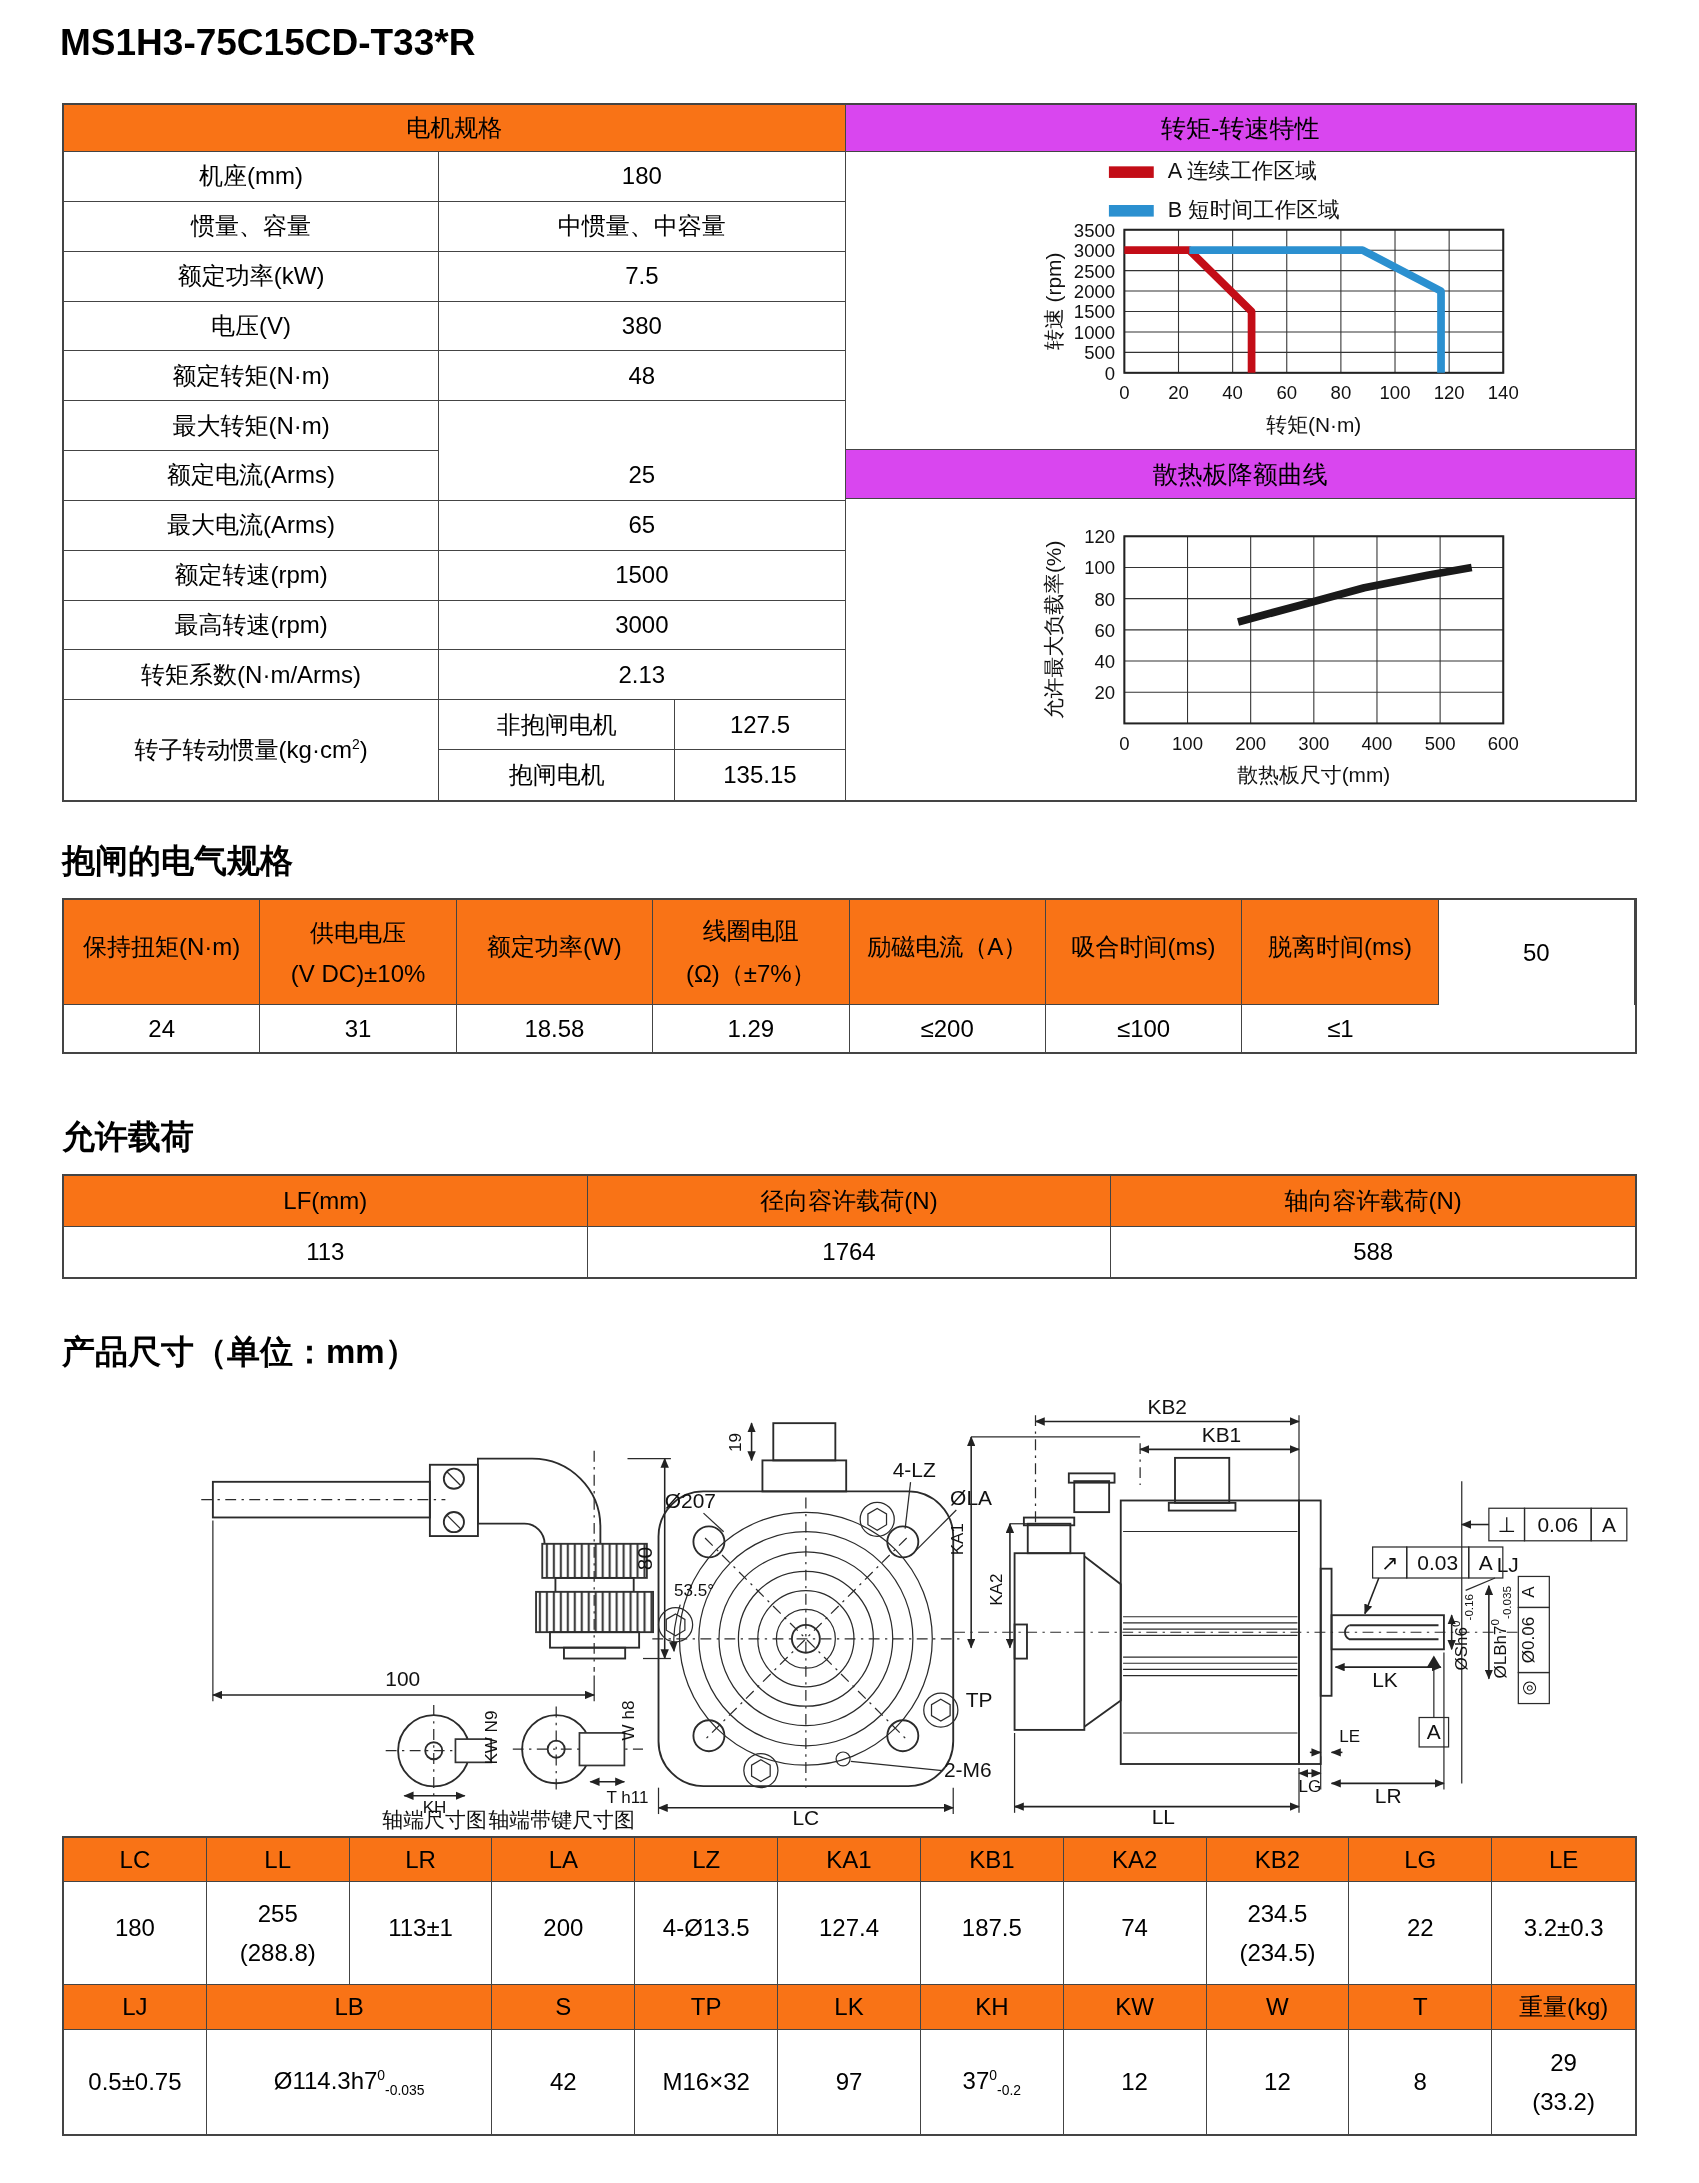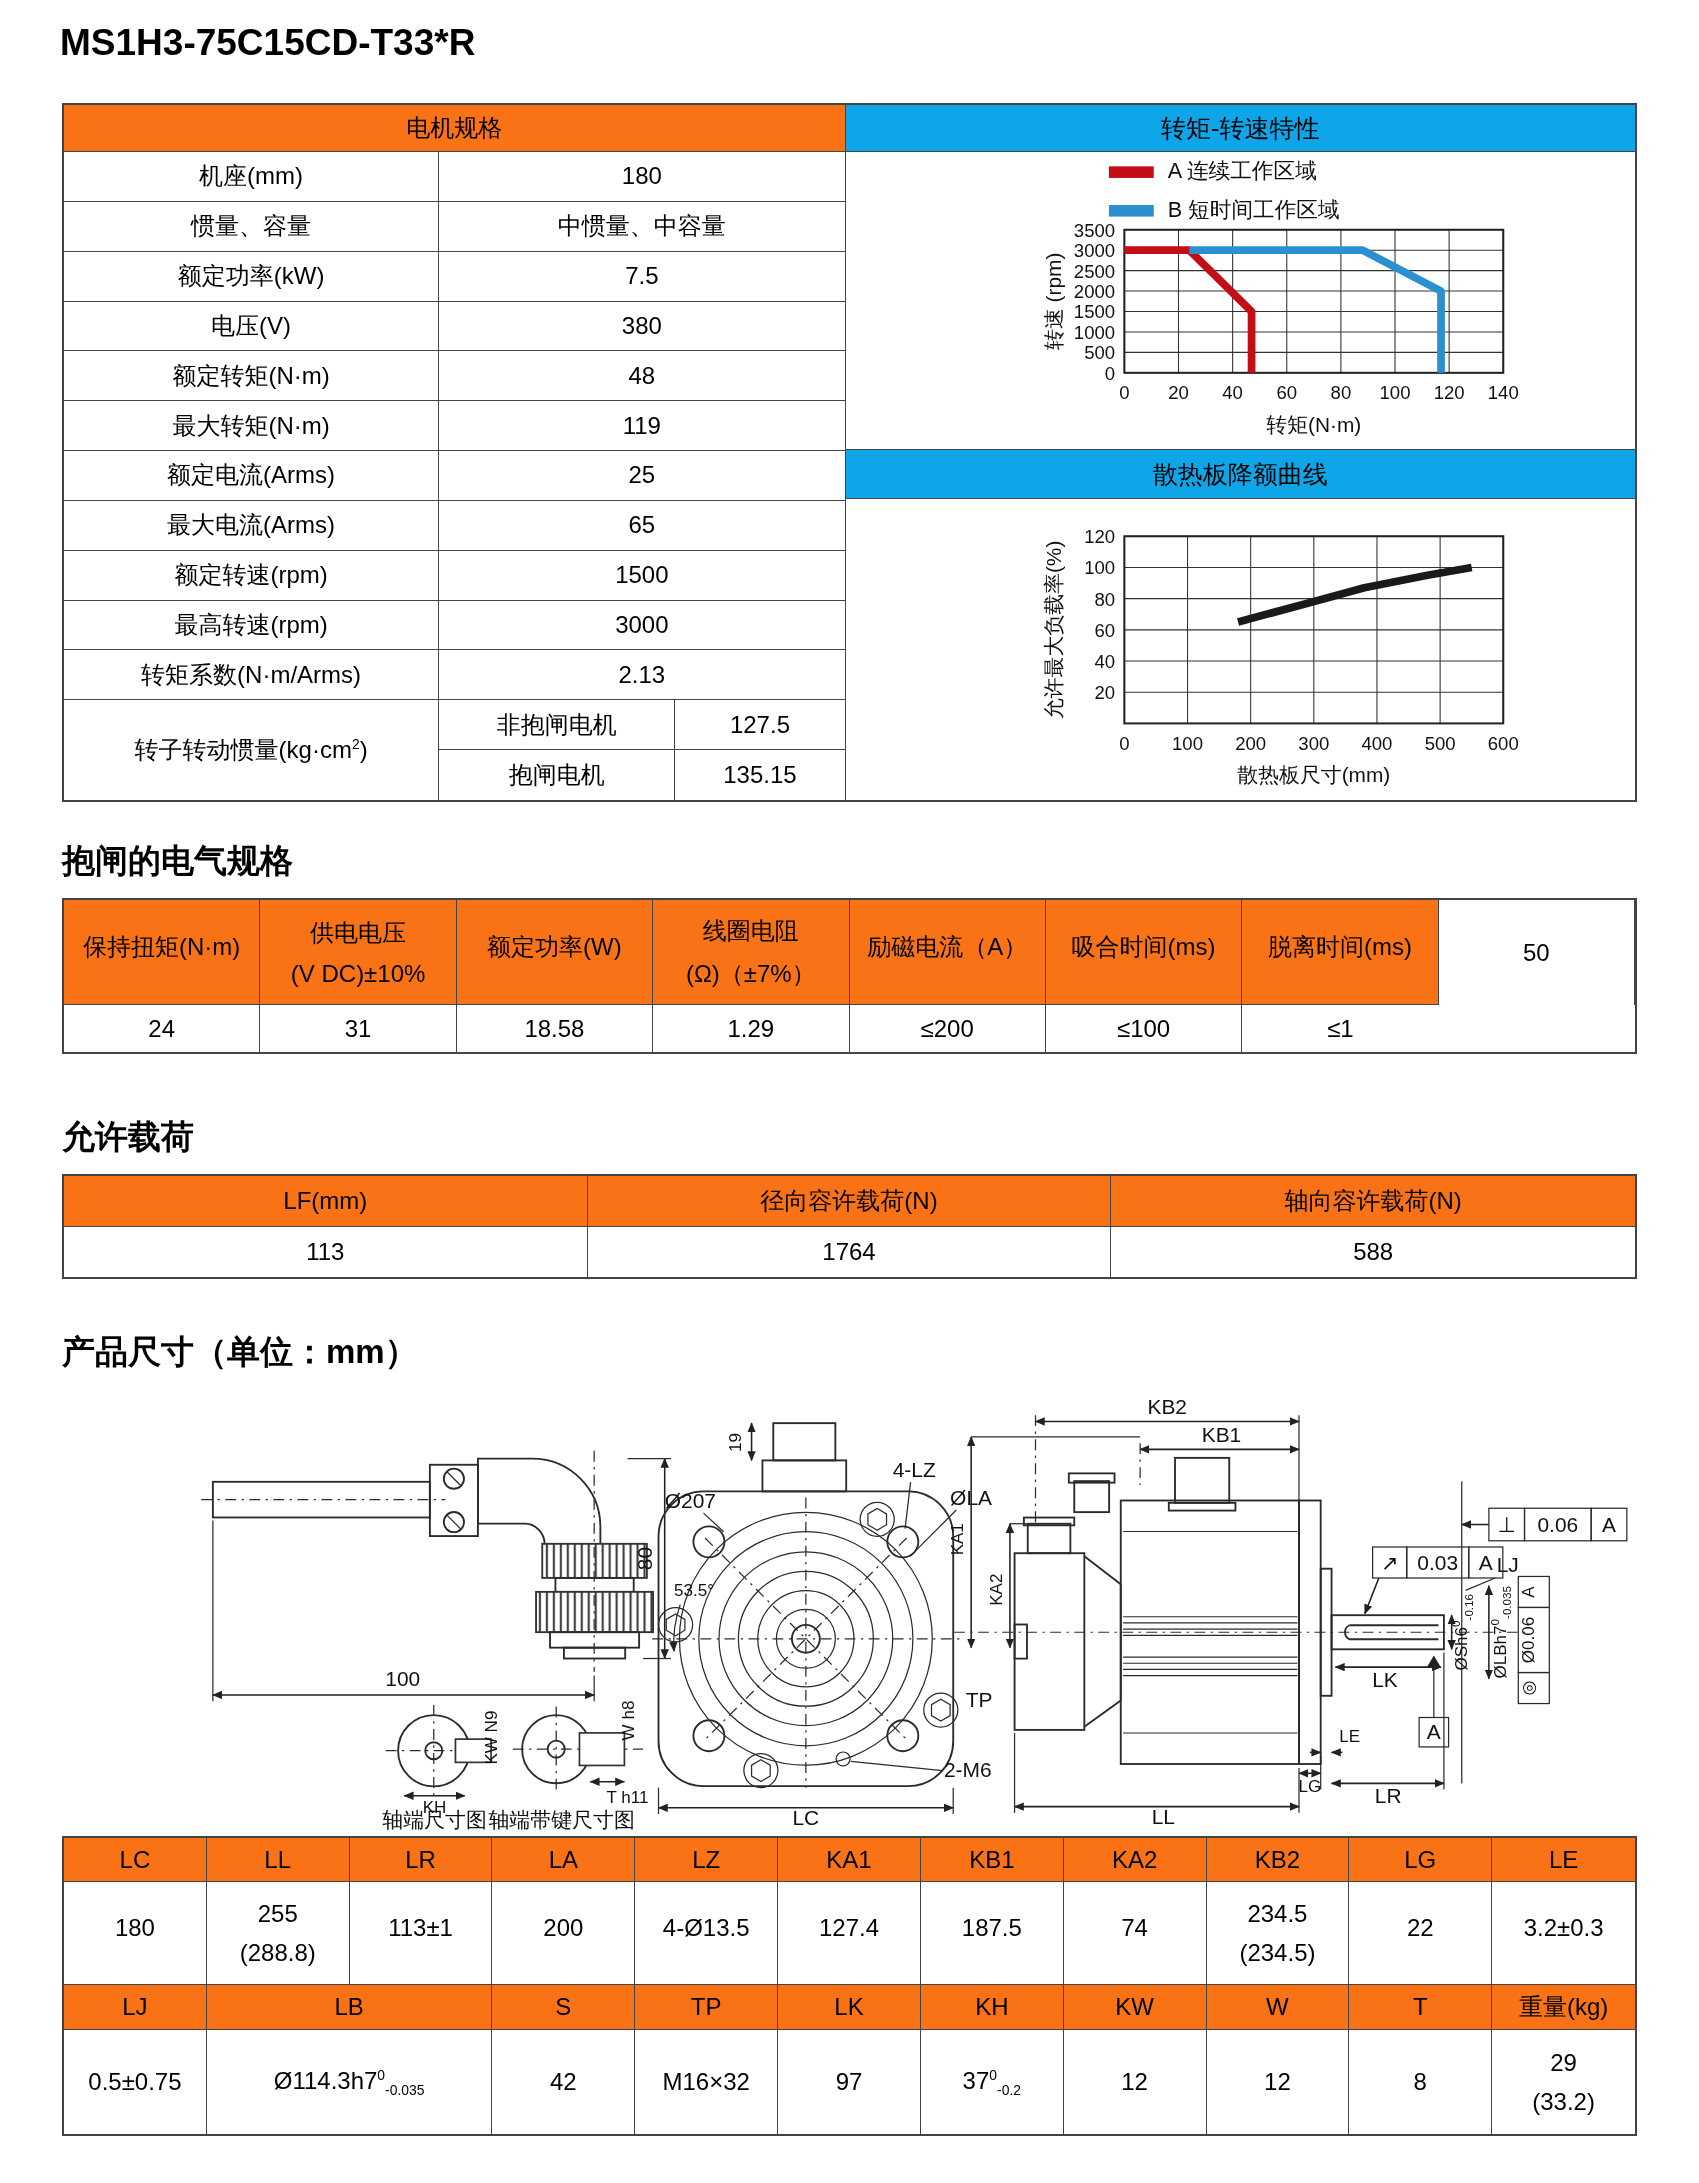--- a/index.html
+++ b/index.html
@@ -21,21 +21,21 @@
   .cell.hdr{background:#f97316;}
   .spec-hd{grid-column:1/4;}
   .lab{grid-column:1/2;}
   .val{grid-column:2/4;}
   sup.s,{font-size:60%;}
   .sup{font-size:58%;vertical-align:super;}
   .sub{font-size:58%;vertical-align:sub;}
   
   .chart-panel{width:792px;height:699px;box-sizing:border-box;border:2.3px solid #444;border-left:none;
     display:grid;grid-template-rows:47px 297px 50px 305px;}
-  .panel-hd{background:#0ea5e9;display:flex;align-items:center;justify-content:center;
+  .panel-hd{background:#d946ef;display:flex;align-items:center;justify-content:center;
     font-size:25px;border-bottom:1.6px solid #444;box-sizing:border-box;}
   .panel-hd.second{border-top:1.6px solid #444;}
   .chart-box{position:relative;}
   .chart-box svg{display:block;width:100%;height:100%;}
   svg text{font-family:"Liberation Sans","DejaVu Sans",sans-serif;fill:#111;}
   
   .gtable{display:grid;box-sizing:border-box;border:2.3px solid #444;}
   .two-line{display:flex;flex-direction:column;align-items:center;justify-content:center;gap:11px;}
   
   .brake{left:62px;top:898px;width:1575px;grid-template-columns:repeat(8,1fr);grid-template-rows:105px 47px;}
@@ -71,21 +71,20 @@
       <div class="cell val noR">180</div>
       <div class="cell lab">惯量、容量</div>
       <div class="cell val noR">中惯量、中容量</div>
       <div class="cell lab">额定功率(kW)</div>
       <div class="cell val noR">7.5</div>
       <div class="cell lab">电压(V)</div>
       <div class="cell val noR">380</div>
       <div class="cell lab">额定转矩(N·m)</div>
       <div class="cell val noR">48</div>
       <div class="cell lab">最大转矩(N·m)</div>
-      <div class="cell val noR">119</div>
       <div class="cell lab">额定电流(Arms)</div>
       <div class="cell val noR">25</div>
       <div class="cell lab">最大电流(Arms)</div>
       <div class="cell val noR">65</div>
       <div class="cell lab">额定转速(rpm)</div>
       <div class="cell val noR">1500</div>
       <div class="cell lab">最高转速(rpm)</div>
       <div class="cell val noR">3000</div>
       <div class="cell lab">转矩系数(N·m/Arms)</div>
       <div class="cell val noR">2.13</div>

